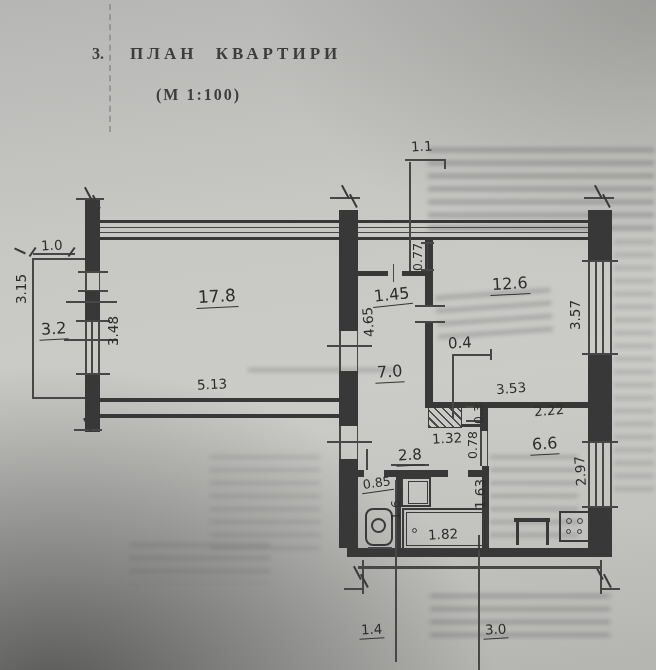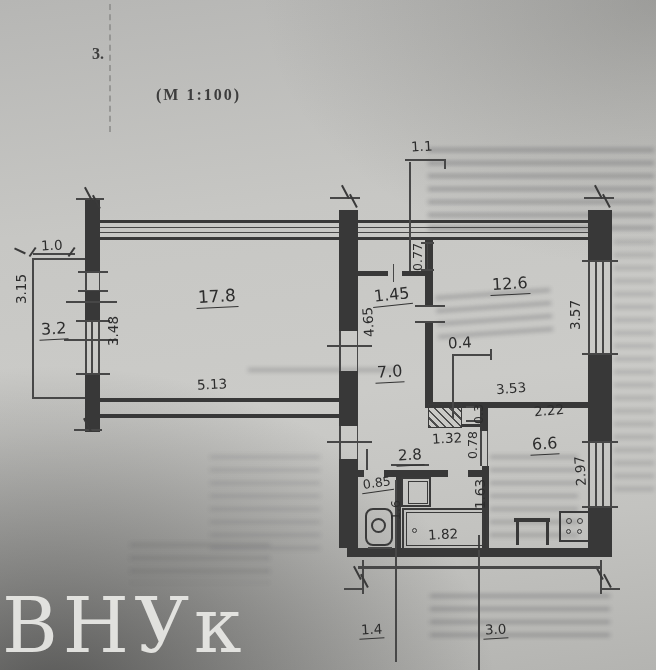--- a/index.html
+++ b/index.html
@@ -32,20 +32,21 @@
   .wm{position:absolute;font-family:"DejaVu Serif",serif;color:rgba(234,234,231,.92);
     font-size:76px;line-height:1;letter-spacing:5px;font-weight:400;}
 </style>
 </head>
 <body>
 
 <div class="photo">
 
   <div class="dash" style="left:109px;top:4px;height:128px;"></div>
   <div class="title" style="left:92px;top:45px;font-size:16px;">3.</div>
+  <div class="title" style="left:130px;top:44px;font-size:17px;letter-spacing:4px;word-spacing:10px;">ПЛАН КВАРТИРИ</div>
   <div class="title" style="left:156px;top:86px;font-size:16px;letter-spacing:2px;">(М 1:100)</div>
 
   <div class="plan">
 
     <div class="bleed" style="left:428px;top:148px;width:226px;height:90px;opacity:.45;"></div>
     <div class="bleed" style="left:437px;top:292px;width:115px;height:50px;transform:rotate(-4deg);"></div>
     <div class="bleed" style="left:248px;top:368px;width:150px;height:12px;opacity:.35;"></div>
     <div class="bleed" style="left:490px;top:455px;width:88px;height:90px;opacity:.33;"></div>
     <div class="bleed" style="left:430px;top:594px;width:180px;height:44px;"></div>
     <div class="bleed" style="left:210px;top:455px;width:110px;height:95px;opacity:.2;"></div>
@@ -215,14 +216,13 @@
     <span class="lbl rot sm" style="left:417px;top:257px;">0.77</span>
     <span class="lbl rot2" style="left:368px;top:322px;">4.65</span>
     <span class="lbl rot" style="left:575px;top:315px;">3.57</span>
     <span class="lbl rot sm" style="left:478px;top:414px;">0.3</span>
     <span class="lbl rot sm" style="left:472px;top:445px;">0.78</span>
     <span class="lbl rot2" style="left:580px;top:471px;">2.97</span>
     <span class="lbl rot sm" style="left:395px;top:510px;">1.6</span>
     <span class="lbl rot" style="left:480px;top:494px;">1.63</span>
   </div>
 
-  <div class="wm" style="left:2px;top:588px;">ВНУк</div>
 </div>
 
 </body></html>

